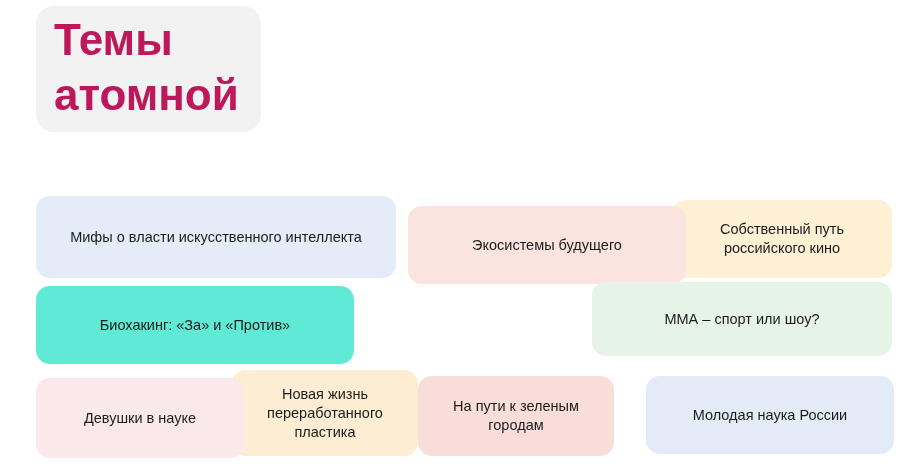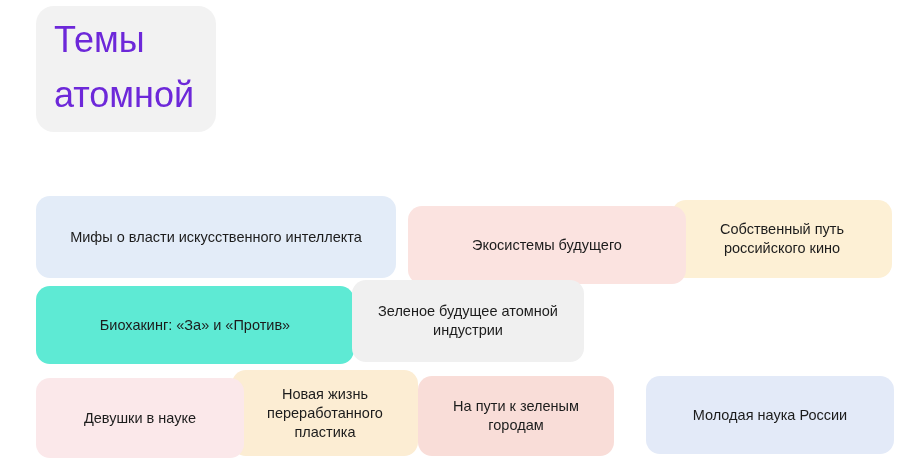--- a/index.html
+++ b/index.html
@@ -24,24 +24,24 @@
   .title-block {
     position: absolute;
     left: 36px;
     top: 6px;
     background: #f2f2f2;
     border-radius: 18px;
     padding: 6px 22px 10px 18px;
     display: inline-block;
   }
   .title-block .line {
-    font-size: 36px;
+    font-size: 44px;
     line-height: 55px;
-    color: #6d28d9;
-    font-weight: 400;
+    color: #be185d;
+    font-weight: 700;
     letter-spacing: 0px;
     white-space: nowrap;
   }
 
   
   .tags {
     position: absolute;
     left: 0;
     top: 190px;
     width: 921px;
@@ -86,24 +86,24 @@
     </div>
 
     <div class="tag" style="left: 408px; top: 16px; width: 278px; height: 78px; background: rgb(251, 227, 224);">
       <span>Экосистемы будущего</span>
     </div>
 
     <div class="tag" style="left: 36px; top: 96px; width: 318px; height: 78px; background: #5eead4;">
       <span>Биохакинг: «За» и «Против»</span>
     </div>
 
-    <div class="tag" style="left: 352px; top: 90px; width: 232px; height: 82px; background: rgb(240, 240, 240);">
-      <span>Зеленое будущее атомной индустрии</span>
+
+    <div class="tag" style="left: 592px; top: 92px; width: 300px; height: 74px; background: rgb(229, 244, 231);">
+      <span>ММА – спорт или шоу?</span>
     </div>
-
 
     <div class="tag" style="left: 232px; top: 180px; width: 186px; height: 86px; background: rgb(252, 237, 211);">
       <span>Новая жизнь переработанного пластика</span>
     </div>
 
     <div class="tag" style="left: 36px; top: 188px; width: 208px; height: 80px; background: rgb(251, 232, 234);">
       <span>Девушки в науке</span>
     </div>
 
     <div class="tag" style="left: 418px; top: 186px; width: 196px; height: 80px; background: rgb(249, 221, 216);">

